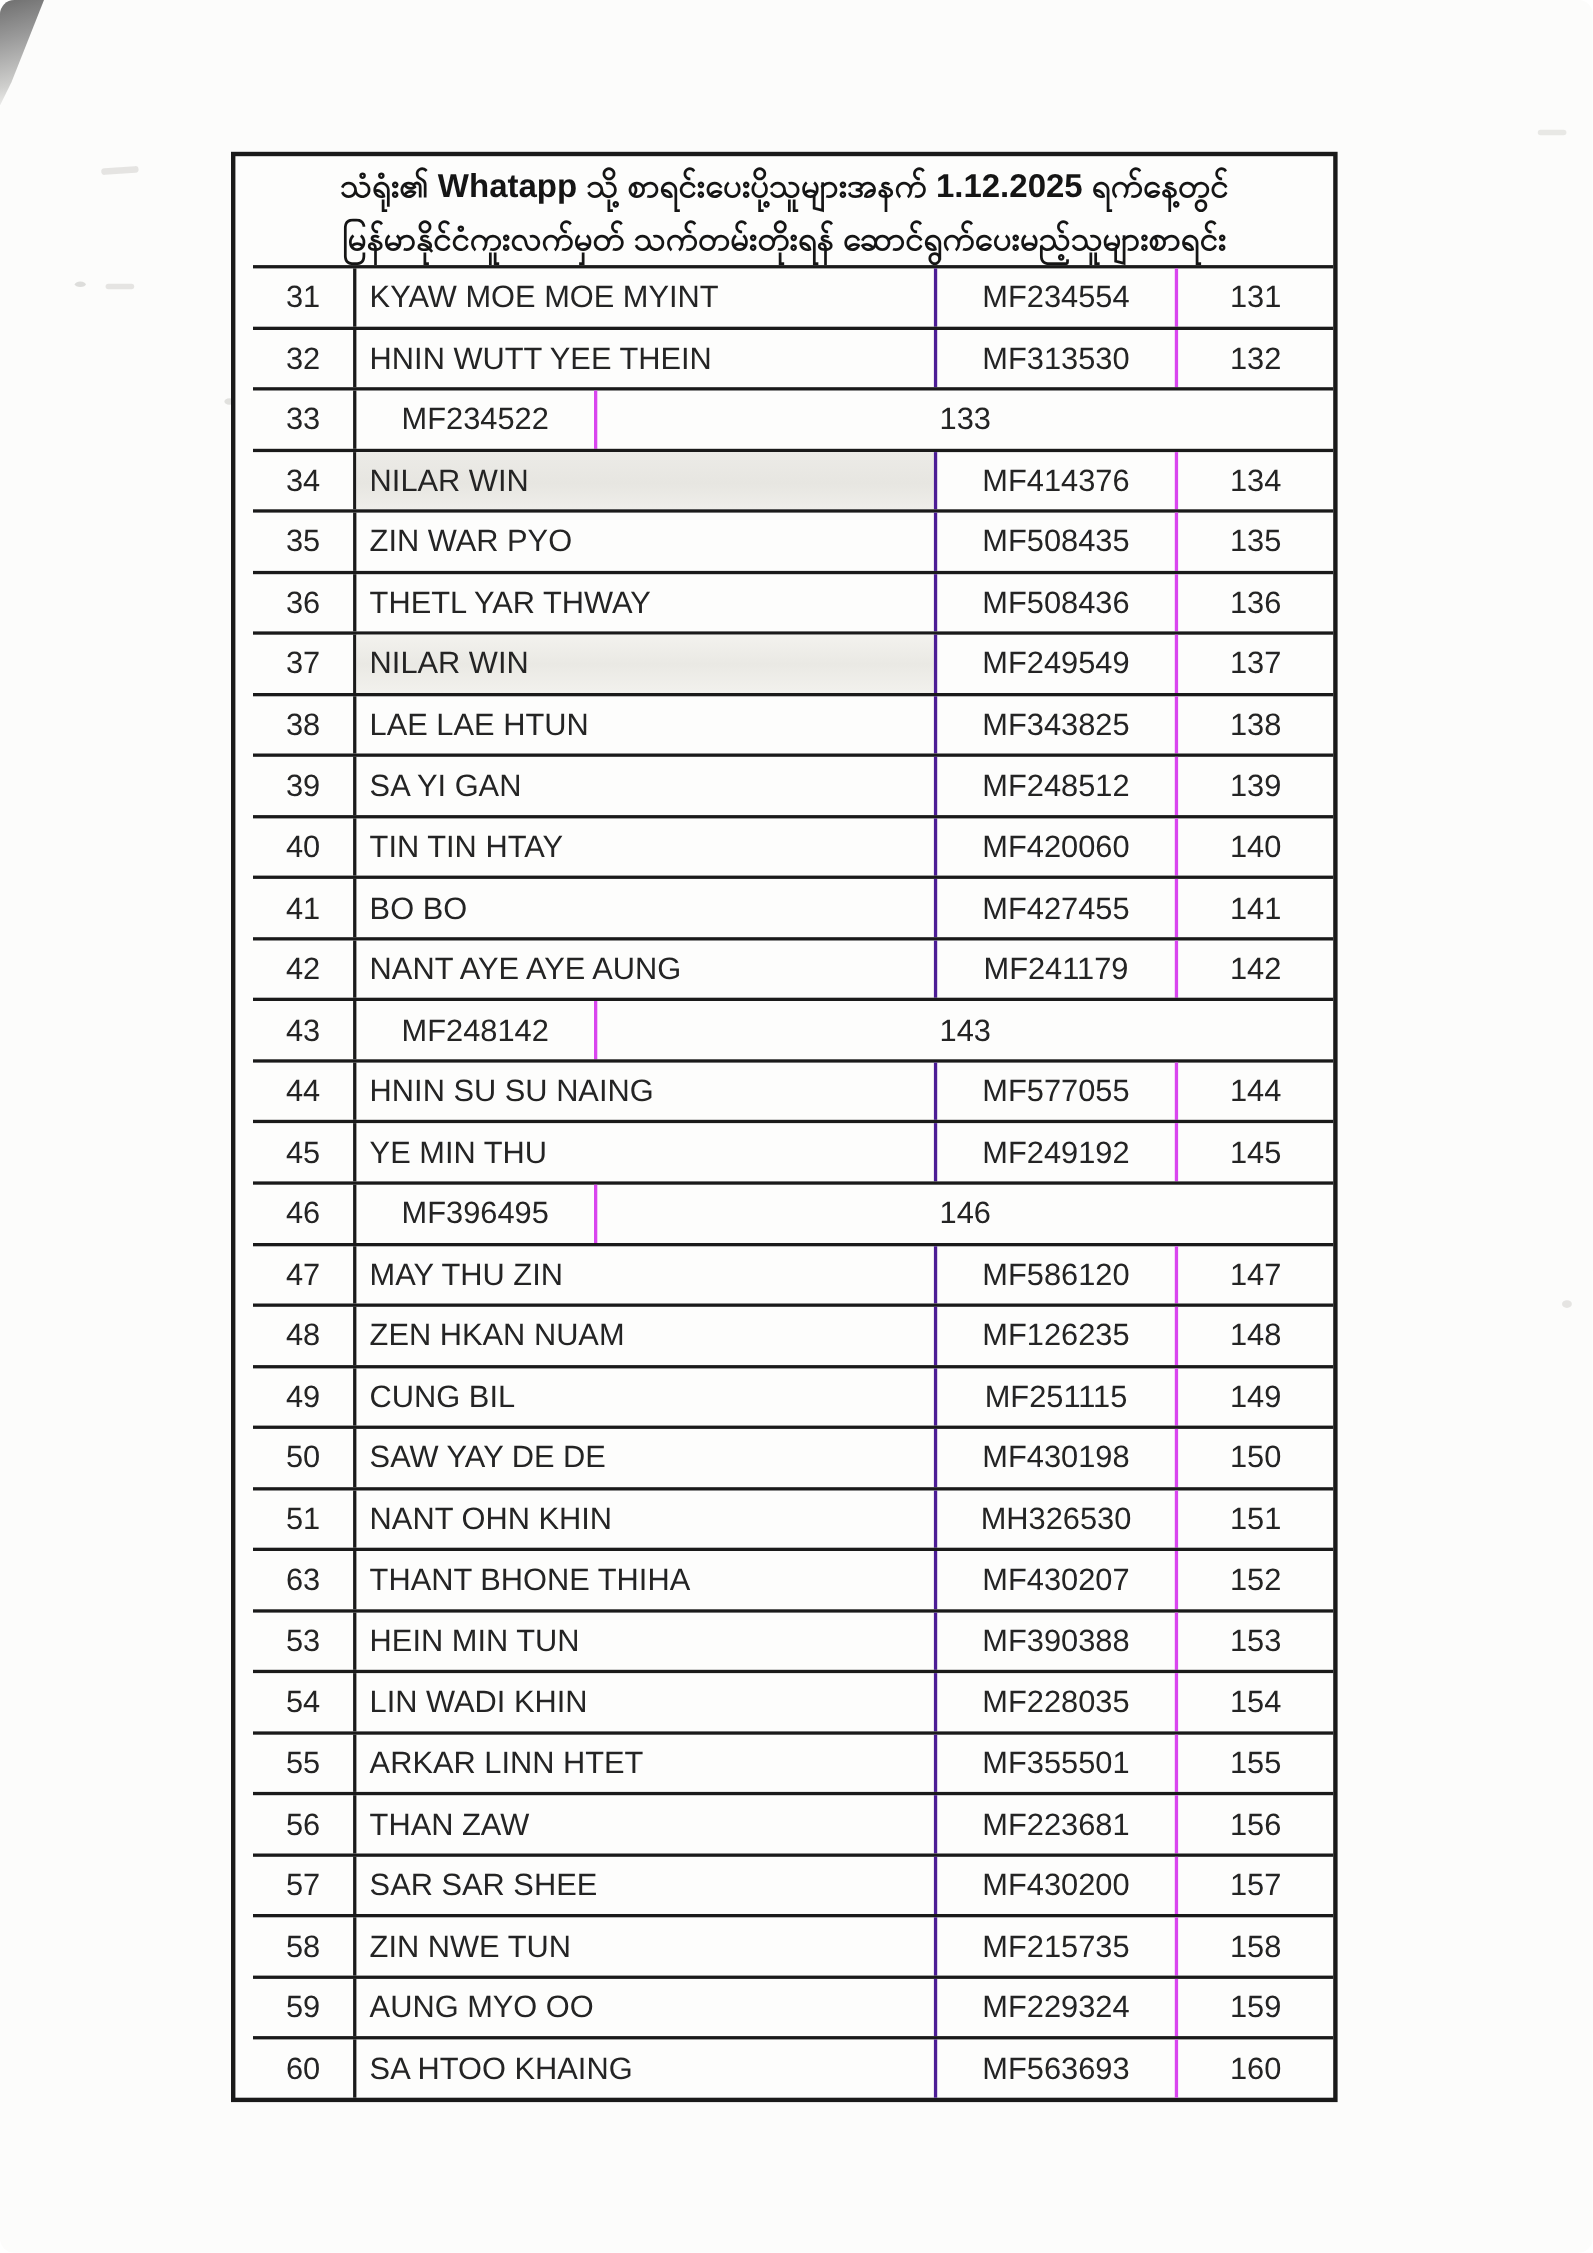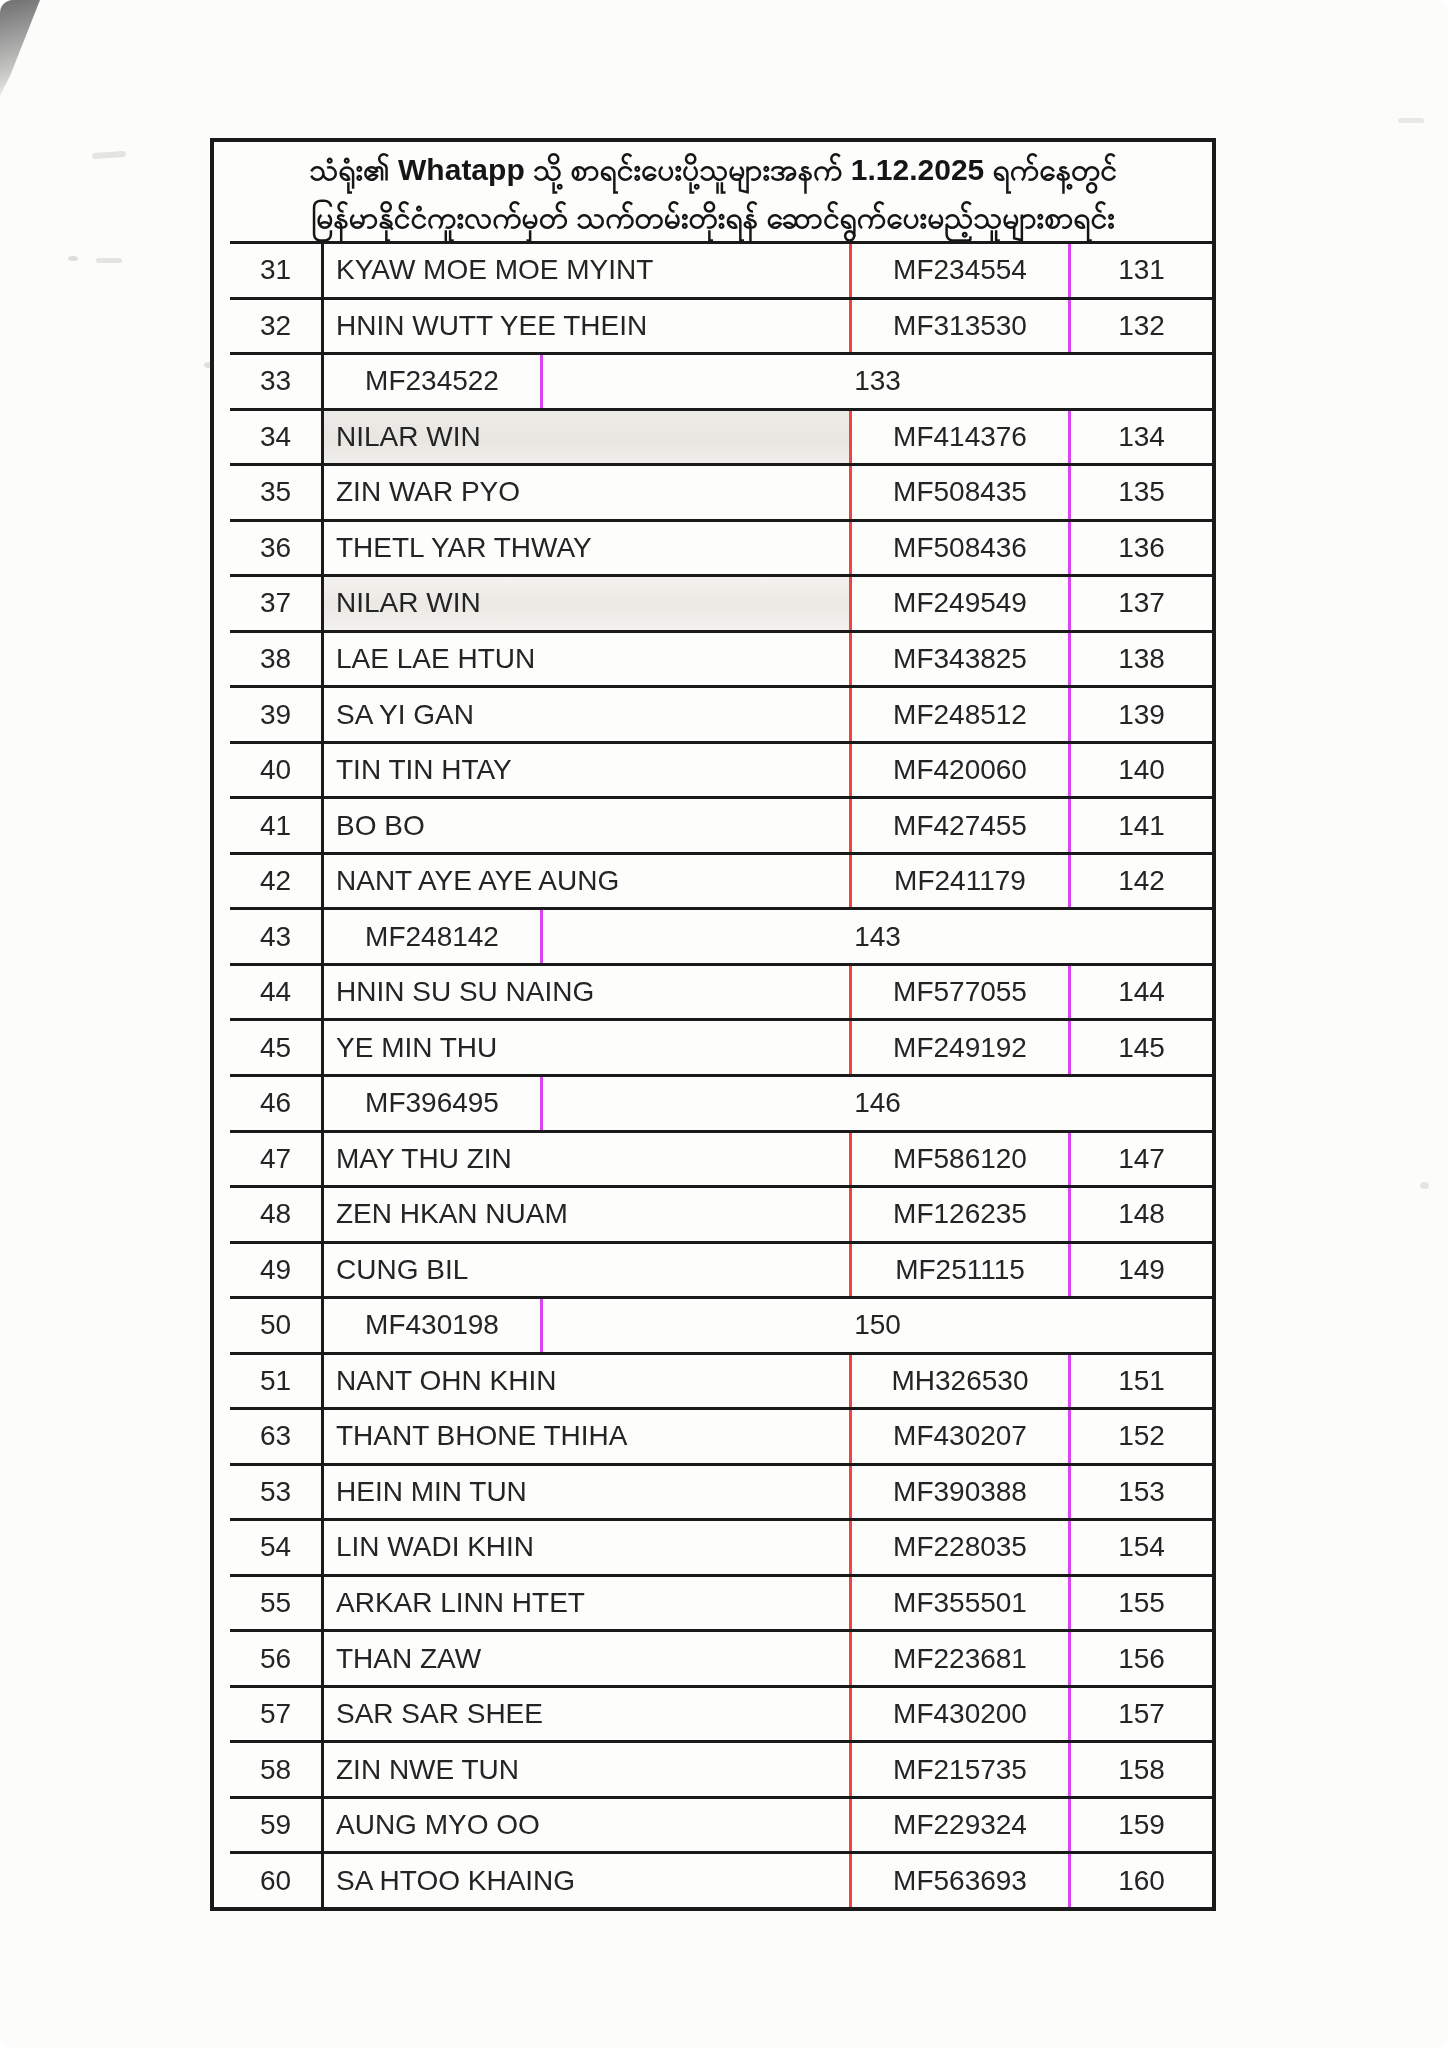--- a/index.html
+++ b/index.html
@@ -54,21 +54,21 @@
     overflow:hidden;
   }
   .c-no{
     width:94px;
     justify-content:center;
     border-right:3px solid #1a1a1a;
   }
   .c-name{
     width:528px;
     padding-left:12px;
-    border-right:3px solid #ef4444;
+    border-right:3px solid #4c1d95;
   }
   .c-passport{
     width:219px;
     justify-content:center;
     border-right:3px solid #d946ef;
   }
   .c-serial{
     flex:1;
     justify-content:center;
   }
@@ -392,20 +392,23 @@
           </div>
       <div class="cell c-serial">
             <span>149</span>
           </div>
     </div>
 
     <div class="row">
       <div class="cell c-no">
             <span>50</span>
           </div>
+      <div class="cell c-name">
+            <span>SAW YAY DE DE</span>
+          </div>
       <div class="cell c-passport">
             <span>MF430198</span>
           </div>
       <div class="cell c-serial">
             <span>150</span>
           </div>
     </div>
 
     <div class="row">
       <div class="cell c-no">

